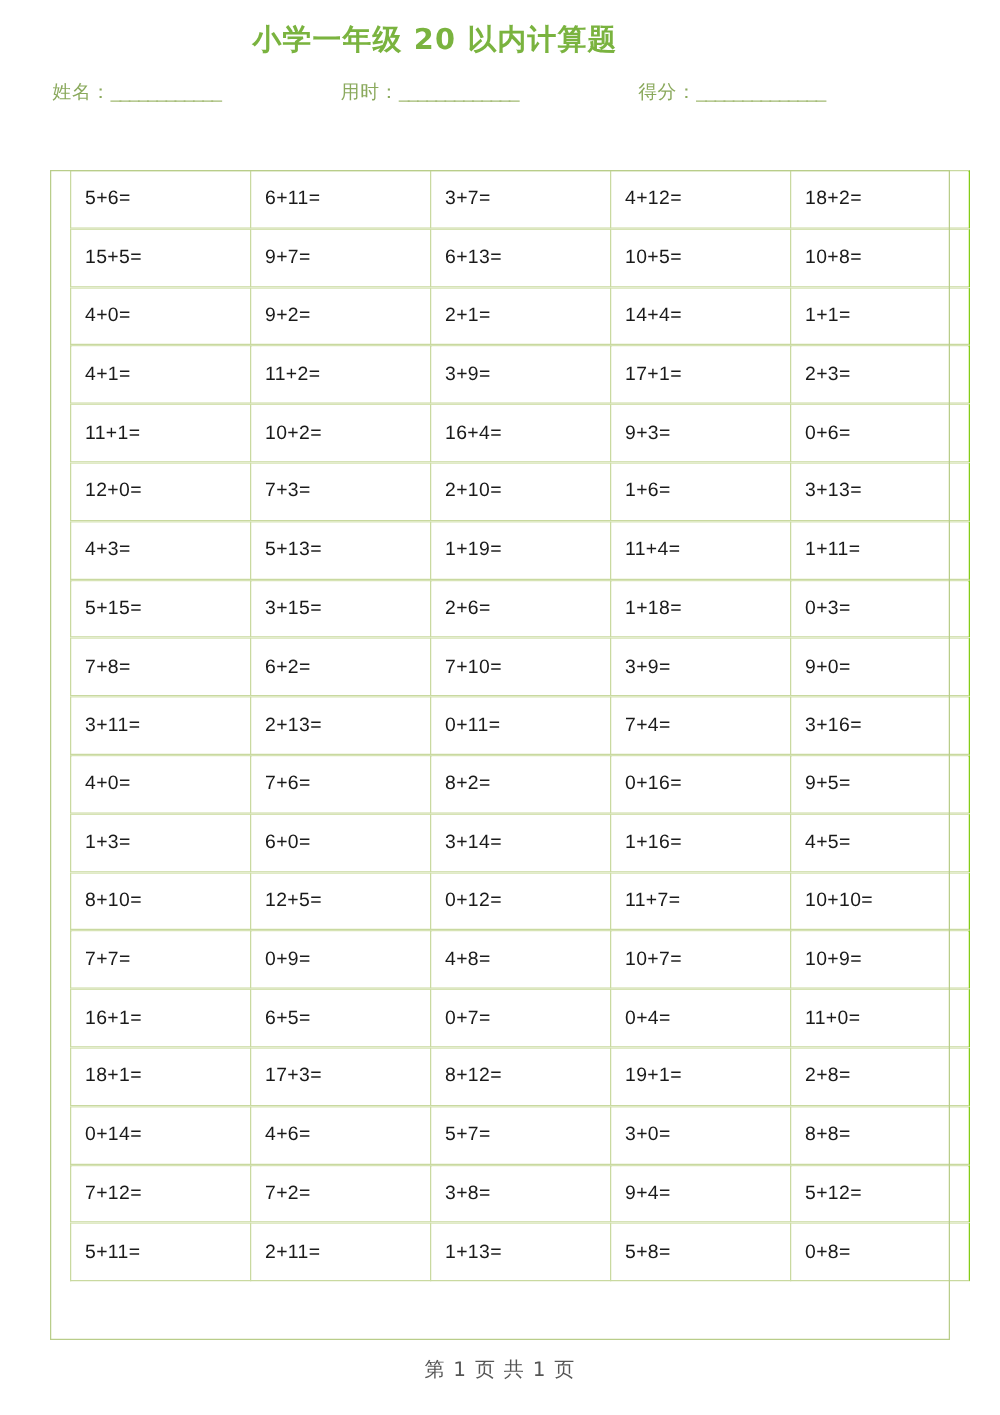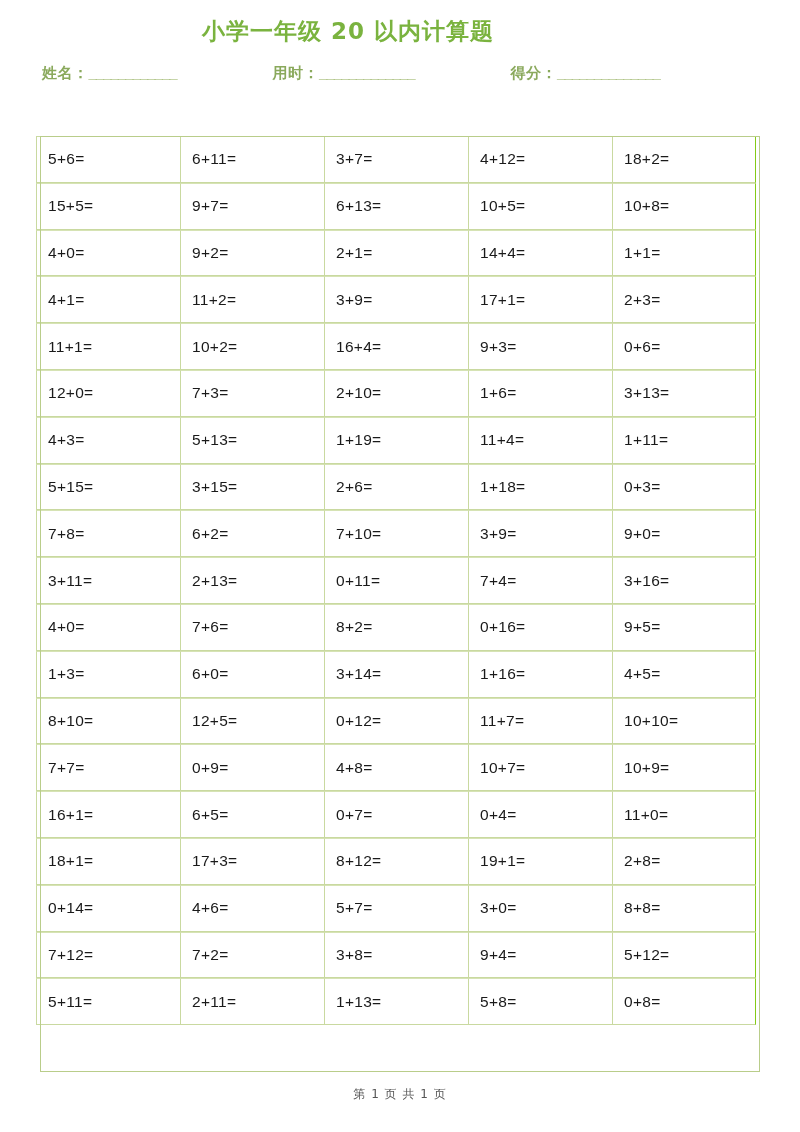--- a/index.html
+++ b/index.html
@@ -35,38 +35,37 @@
   .meta-row {
     position: absolute;
     top: 58px;
     left: 42px;
     width: 718px;
     font-size: 15px;
     color: #8aa95c;
     line-height: 30px;
     font-family: "DejaVu Sans", "Liberation Sans", sans-serif;
     letter-spacing: 0.5px;
-    font-weight: bold;
   }
   .meta-field {
     white-space: nowrap;
   }
   .meta-label { color: #8aa95c; }
   .meta-blank {
     color: #9fb86f;
     letter-spacing: -1px;
     font-family: "Liberation Sans", sans-serif;
   }
   .meta-gap-1 { display: inline-block; width: 96px; }
   .meta-gap-2 { display: inline-block; width: 96px; }
 
   
   .problem-grid {
     position: absolute;
-    left: 36px;
+    left: 56px;
     top: 136px;
     width: 720px;
     border-collapse: separate;
     border-spacing: 0;
     table-layout: fixed;
   }
   .problem-grid .grid-row {
     height: 46.8px;
   }
   .problem-cell {
@@ -106,21 +105,21 @@
     pointer-events: none;
   }
 
   
   .page-footer {
     position: absolute;
     top: 1086px;
     left: 0;
     width: 800px;
     text-align: center;
-    font-size: 12px;
+    font-size: 16px;
     color: #555555;
     font-family: "DejaVu Sans", "Liberation Sans", sans-serif;
     letter-spacing: 1px;
   }
 </style>
 </head>
 <body>
 
 <div class="worksheet-title">小学一年级 20 以内计算题</div>
 

